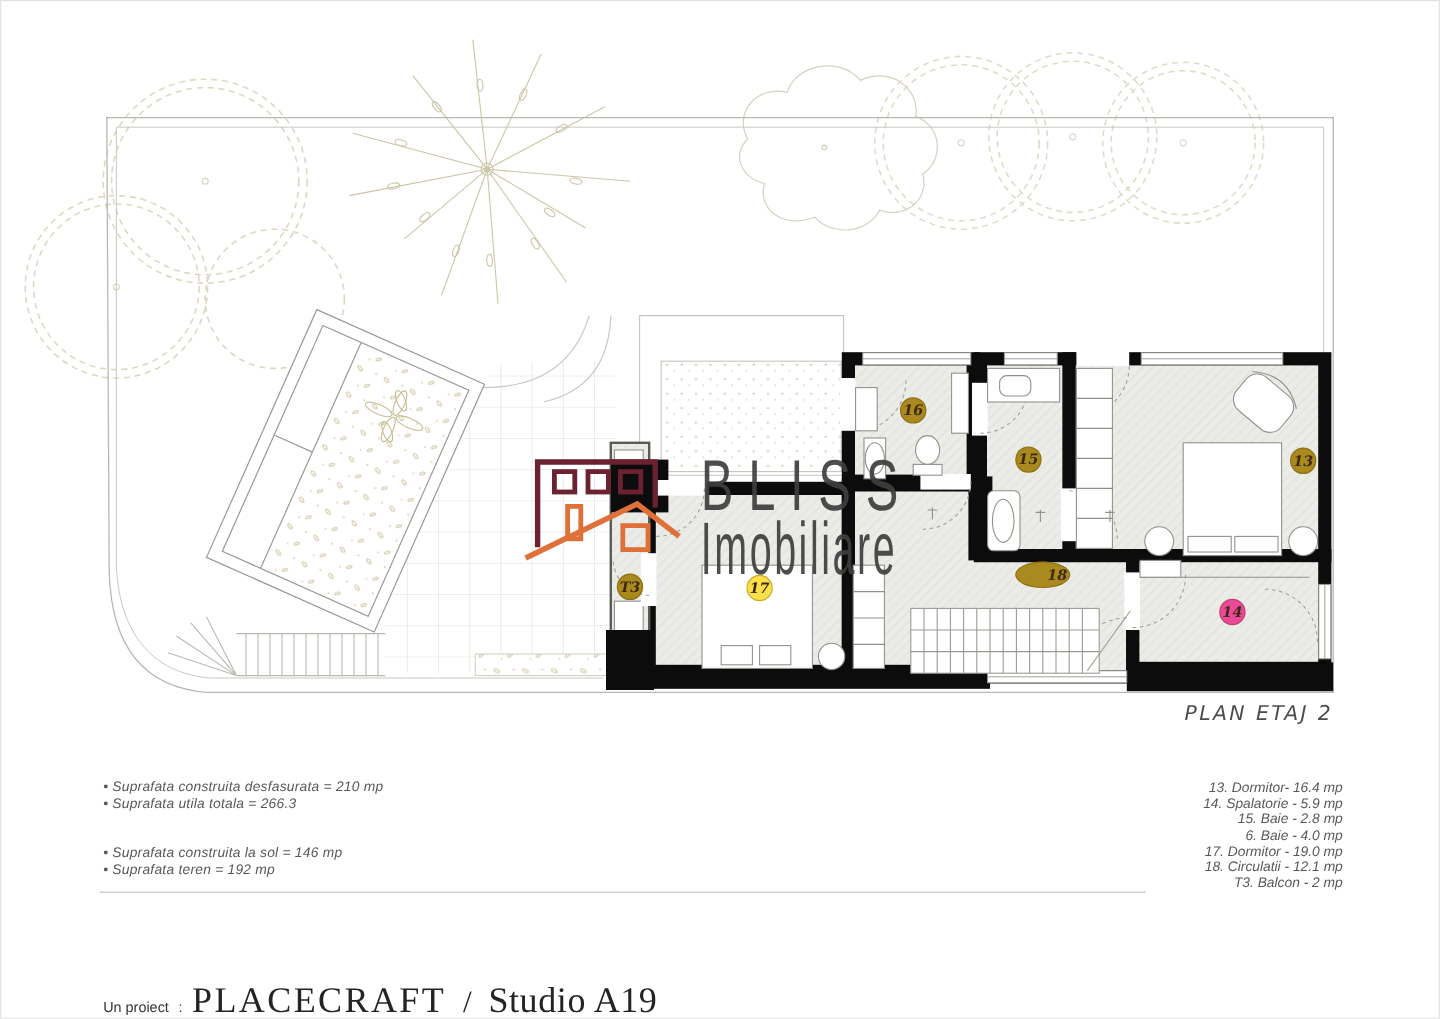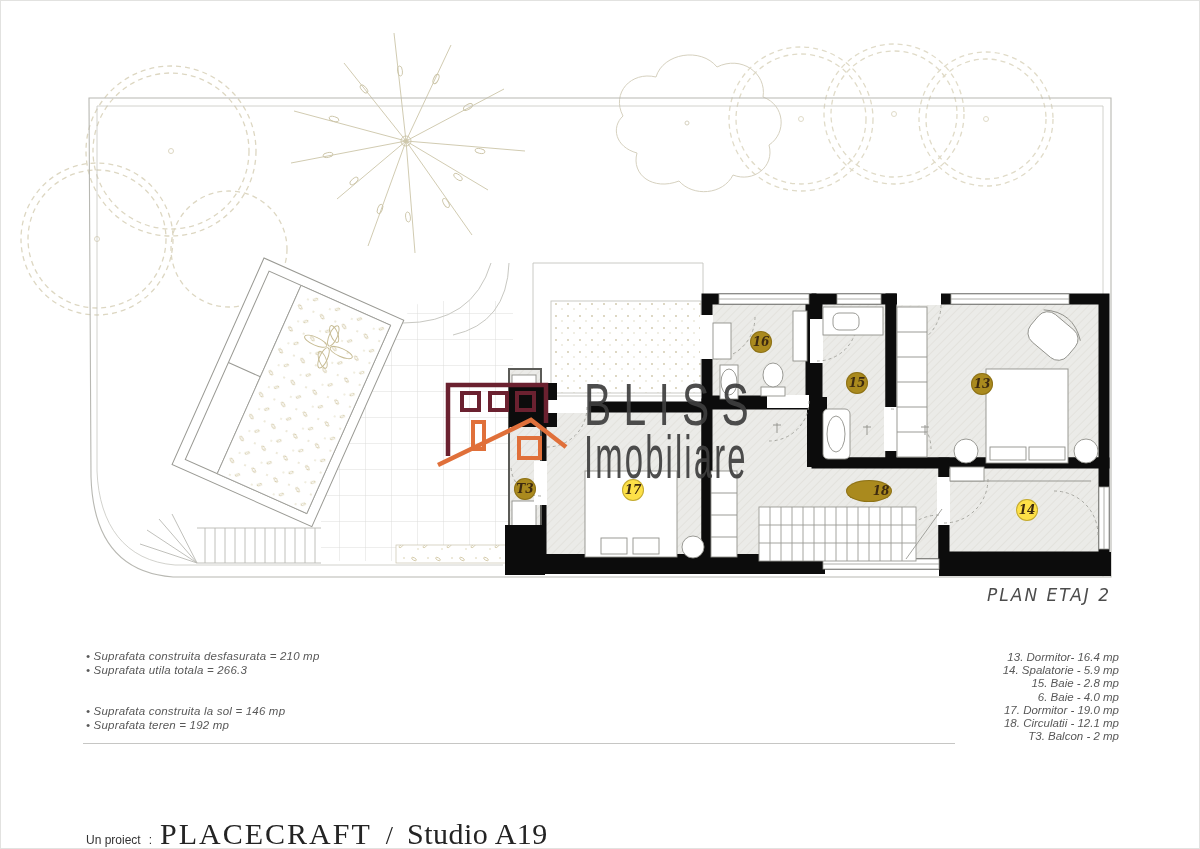--- a/index.html
+++ b/index.html
@@ -292,24 +292,24 @@
       </g>
       <g transform="translate(583,477) scale(0.53,1)">
         <text font-family="Liberation Sans, sans-serif" font-size="62" letter-spacing="4">Imobiliare</text>
       </g>
     </g>
   </svg>
 
   <div style="position:absolute;left:0;top:0;width:1010px;height:849px;">
       <div class="badge" style="left: 749px; top: 330px; background: rgb(170, 138, 30); color: rgb(61, 42, 16);">16</div>
       <div class="badge" style="left: 845px; top: 371px; background: rgb(170, 138, 30); color: rgb(61, 42, 16);">15</div>
-      <div class="badge" style="left: 970px; top: 372px; background: rgb(170, 138, 30); color: rgb(61, 42, 16);">13</div>
+      <div class="badge" style="left: 1074px; top: 372px; background: rgb(170, 138, 30); color: rgb(61, 42, 16);">13</div>
       <div class="badge" style="left: 621px; top: 478px; background: #fde047; color: rgb(61, 42, 16);">17</div>
-      <div class="badge" style="left: 845px; top: 479px; background: rgb(170, 138, 30); color: rgb(61, 42, 16); padding-left: 24px;">18</div>
-      <div class="badge" style="left: 1015px; top: 498px; background: #fde047; color: rgb(61, 42, 16);">14</div>
+      <div class="badge" style="left: 845px; top: 467px; background: rgb(170, 138, 30); color: rgb(61, 42, 16); padding-left: 24px;">18</div>
+      <div class="badge" style="left: 1015px; top: 498px; background: #ec4899; color: rgb(61, 42, 16);">14</div>
       <div class="badge" style="left: 513px; top: 477px; background: rgb(170, 138, 30); color: rgb(61, 42, 16);">T3</div>
     </div>
 
   <div class="plan-label">PLAN  ETAJ 2</div>
 
   <div class="stats-block" style="top:648px;">
       <div class="stat-line">• Suprafata construita desfasurata = 210 mp</div>
       <div class="stat-line">• Suprafata utila totala = 266.3</div>
     </div>
   <div class="stats-block" style="top:703px;">

